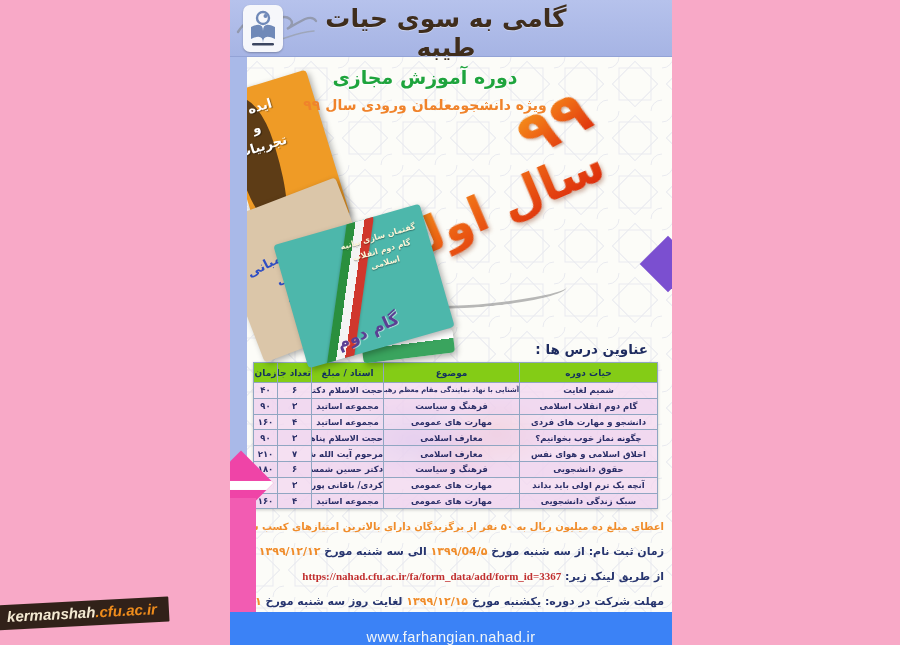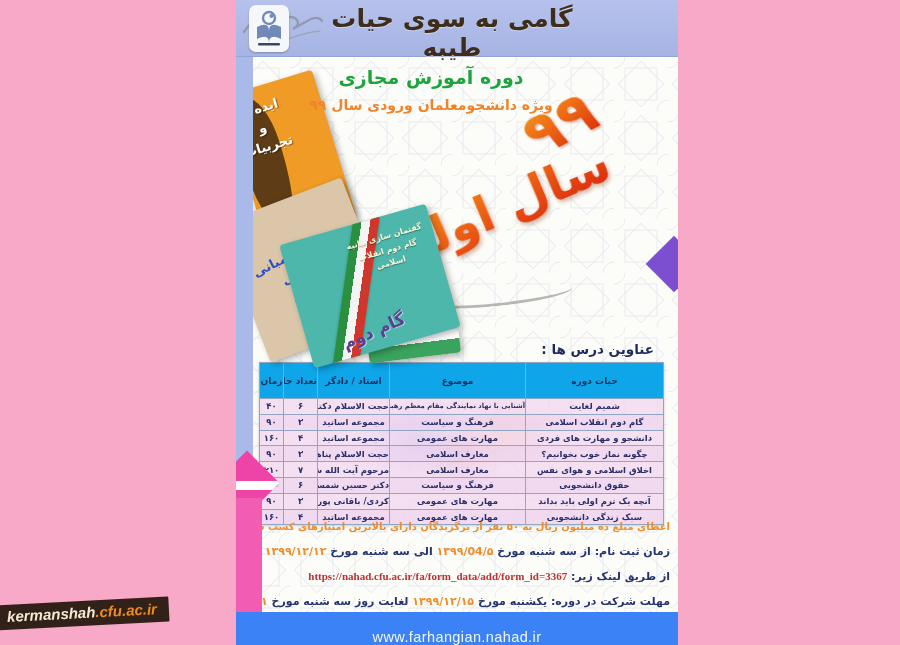--- a/index.html
+++ b/index.html
@@ -1,19 +1,19 @@
 <!DOCTYPE html>
 <html lang="fa"><head>
 <meta charset="utf-8">
 <style>
   * { margin:0; padding:0; box-sizing:border-box; }
   html,body { width:900px; height:645px; overflow:hidden; }
   body { background:#f8a9c7; position:relative; font-family:"DejaVu Sans", sans-serif; }
 
-  .poster { position:absolute; left:236px; top:0; width:442px; height:645px;
+  .poster { position:absolute; left:230px; top:0; width:442px; height:645px;
             background:#fcfcf8; direction:rtl; overflow:hidden; }
 
   
   .band { position:absolute; left:0; top:0; width:442px; height:57px; z-index:6;
           background:linear-gradient(180deg,#b6c2ec 0%,#a6b4e4 100%);
           border-bottom:1px solid #93a3d6; }
   .calligraphy { position:absolute; left:95px; right:105px; top:4px; text-align:center;
           font-size:25px; font-weight:bold; color:#3f2d1c; letter-spacing:-1px;
           text-shadow:0 1px 0 rgba(255,255,255,.35); }
   .signature { position:absolute; right:352px; left:4px; top:6px; opacity:.75; }
@@ -99,22 +99,22 @@
       background:
         radial-gradient(ellipse 90px 55px at 40% 50%,rgba(120,150,230,.55),transparent 70%),
         radial-gradient(ellipse 80px 50px at 65% 45%,rgba(240,160,90,.5),transparent 70%),
         radial-gradient(ellipse 60px 45px at 52% 65%,rgba(220,100,100,.45),transparent 70%);
       filter:blur(2px); }
   .lessons { position:absolute; right:14px; top:362px; width:404px; z-index:2;
       border-collapse:collapse; table-layout:fixed; direction:rtl;
       box-shadow:0 1px 3px rgba(0,0,0,.2); }
   .lessons th, .lessons td { border:1px solid #90a6c2; overflow:hidden;
       white-space:nowrap; text-align:center; vertical-align:middle; }
-  .lessons th { background:#0ea5e9; color:#14315e; font-size:9px; font-weight:bold;
-      height:36px; }
+  .lessons th { background:#84cc16; color:#14315e; font-size:9px; font-weight:bold;
+      height:20px; }
   .lessons td { background:rgba(242,216,240,.8); color:#2b2f68; font-size:8.5px;
       font-weight:bold; height:15.8px; }
   .lessons tr:nth-child(even) td { background:rgba(238,210,238,.85); }
   .lessons td.tiny { font-size:6.8px; }
 
   
   .notes { position:absolute; right:8px; left:30px; top:514px; z-index:3; }
   .note-line { height:25px; line-height:25px; text-align:right; font-size:11px;
       font-weight:bold; white-space:nowrap; }
   .note-line.first { font-size:10px; letter-spacing:-.3px; }
@@ -212,21 +212,21 @@
       <col style="width:138px">
         <col style="width:136px">
         <col style="width:72px">
       <col style="width:34px">
         <col style="width:24px">
     </colgroup>
     <thead>
       <tr>
         <th>حیات دوره</th>
         <th>موضوع</th>
-        <th>استاد / دادگر</th>
+        <th>استاد / مبلغ</th>
         <th>تعداد جلسات</th>
         <th>زمان</th>
       </tr>
     </thead>
     <tbody>
         <tr>
           <td>شمیم لغایت</td>
           <td class="tiny">آشنایی با نهاد نمایندگی مقام معظم رهبری در دانشگاه</td>
           <td>حجت الاسلام دکتر دادگر</td>
           <td>۶</td>

